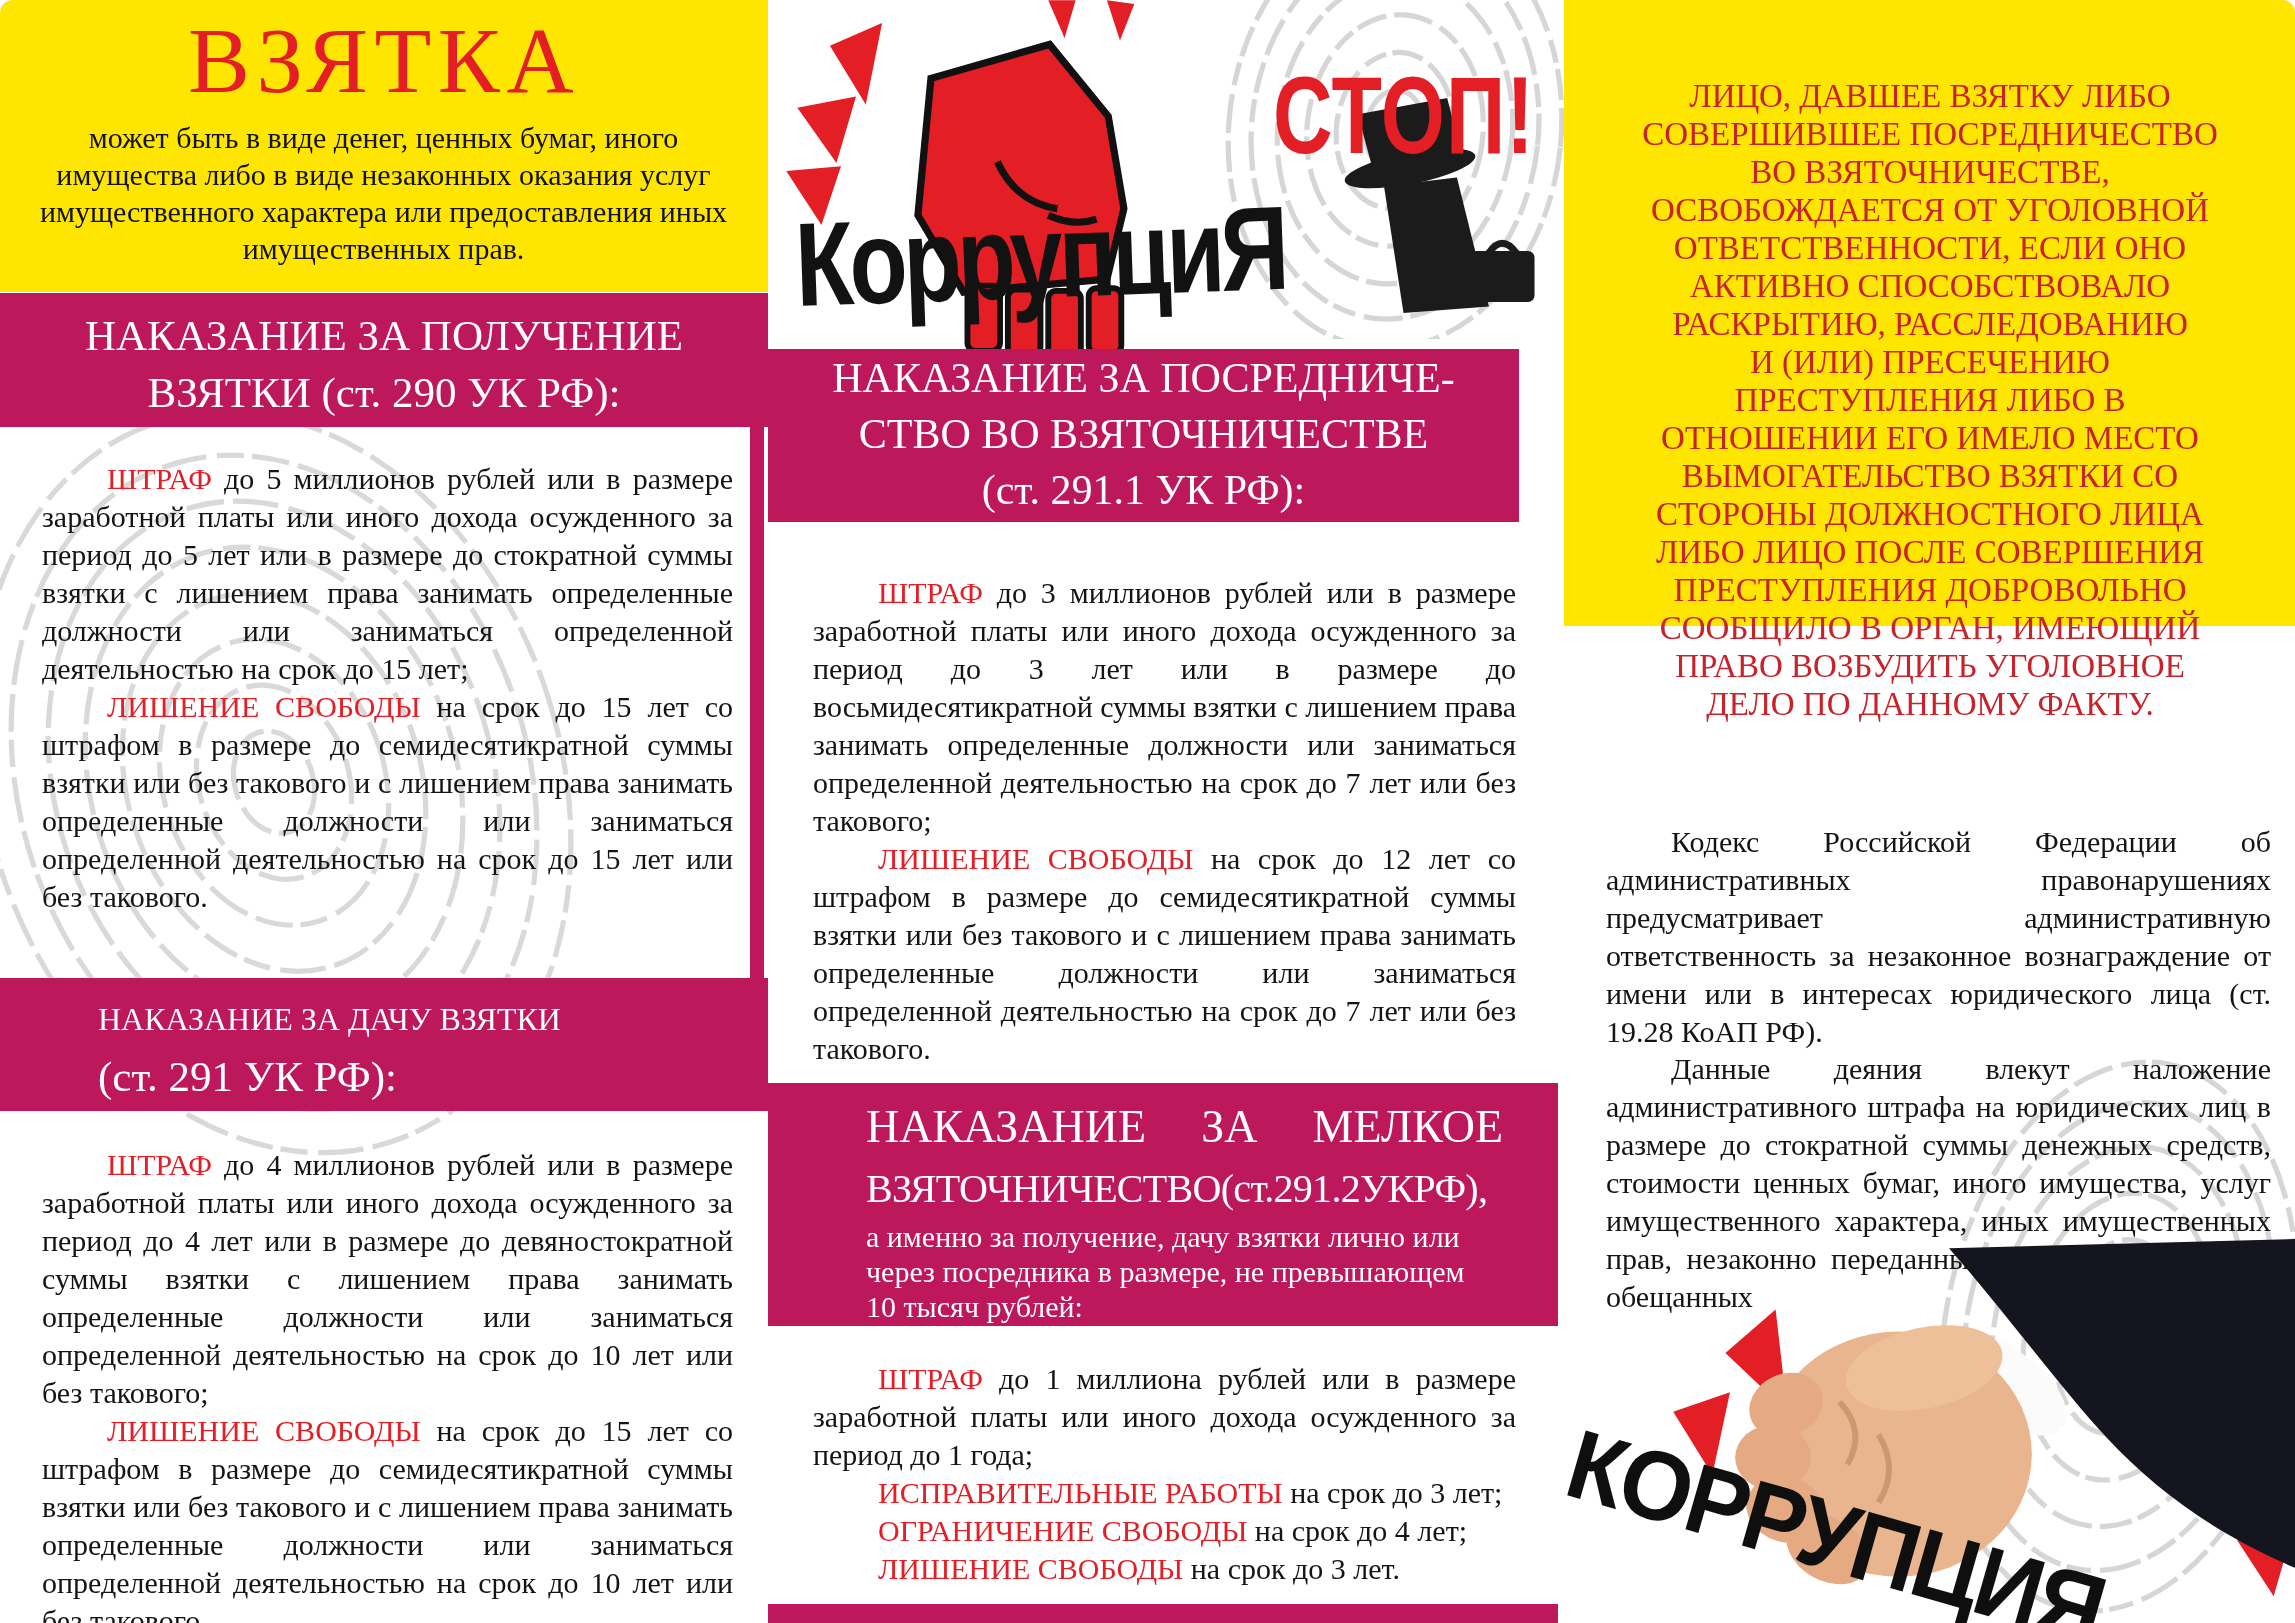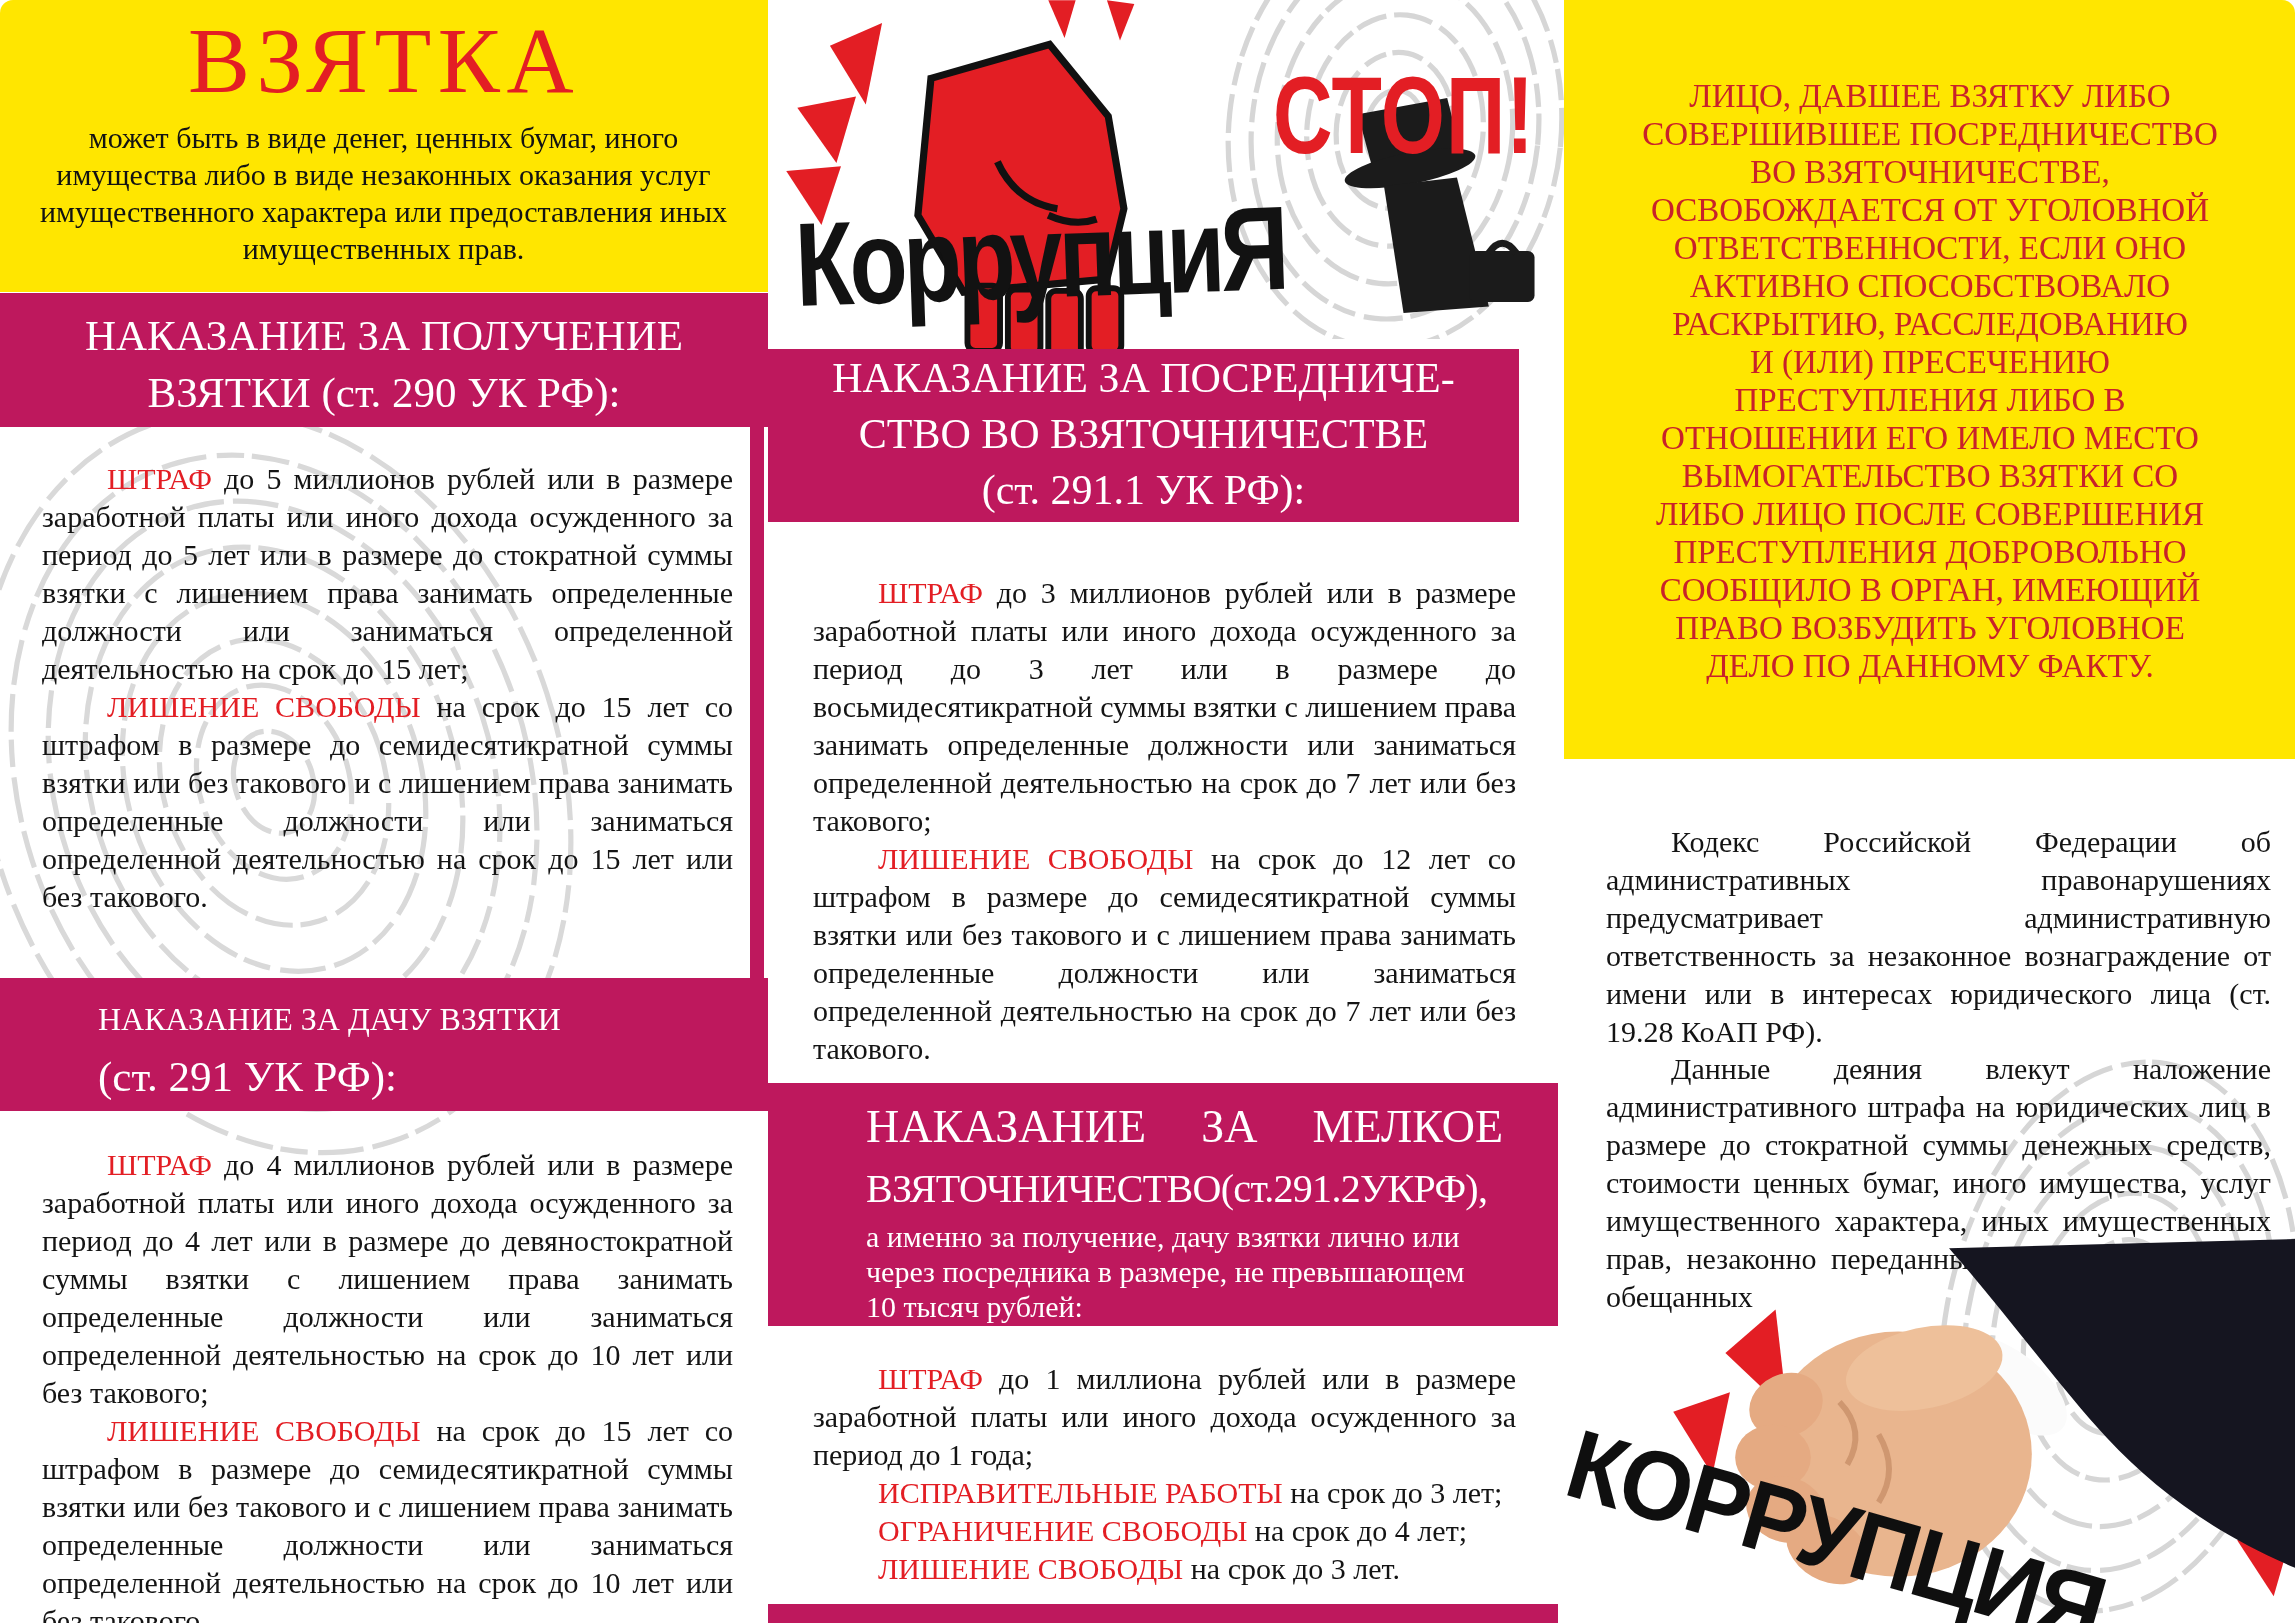--- a/index.html
+++ b/index.html
@@ -143,33 +143,34 @@
 
   <div class="abs body-col" style="left:813px;top:1360px;width:703px;z-index:2;">
     <p><span class="lead">ШТРАФ</span><span> до 1 миллиона рублей или в размере заработной платы или иного дохода осужденного за период до 1 года;</span></p>
     <p><span class="lead">ИСПРАВИТЕЛЬНЫЕ РАБОТЫ</span><span> на срок до 3 лет;</span></p>
     <p><span class="lead">ОГРАНИЧЕНИЕ СВОБОДЫ</span><span> на срок до 4 лет;</span></p>
     <p><span class="lead">ЛИШЕНИЕ СВОБОДЫ</span><span> на срок до 3 лет.</span></p>
   </div>
 
   <div class="abs red-block" style="left:768px;top:1604px;width:790px;height:19.6px;z-index:2;"></div>
 
-  <div class="abs yellow-block" style="left:1564px;top:0;width:732px;height:759px;z-index:2;">
+  <div class="abs yellow-block" style="left:1564px;top:0;width:732px;height:626px;z-index:2;">
     <div style="margin-top:77px;">
       <div class="notice-line serif">ЛИЦО, ДАВШЕЕ ВЗЯТКУ ЛИБО</div>
       <div class="notice-line serif">СОВЕРШИВШЕЕ ПОСРЕДНИЧЕСТВО</div>
       <div class="notice-line serif">ВО ВЗЯТОЧНИЧЕСТВЕ,</div>
       <div class="notice-line serif">ОСВОБОЖДАЕТСЯ ОТ УГОЛОВНОЙ</div>
       <div class="notice-line serif">ОТВЕТСТВЕННОСТИ, ЕСЛИ ОНО</div>
       <div class="notice-line serif">АКТИВНО СПОСОБСТВОВАЛО</div>
       <div class="notice-line serif">РАСКРЫТИЮ, РАССЛЕДОВАНИЮ</div>
       <div class="notice-line serif">И (ИЛИ) ПРЕСЕЧЕНИЮ</div>
       <div class="notice-line serif">ПРЕСТУПЛЕНИЯ ЛИБО В</div>
       <div class="notice-line serif">ОТНОШЕНИИ ЕГО ИМЕЛО МЕСТО</div>
       <div class="notice-line serif">ВЫМОГАТЕЛЬСТВО ВЗЯТКИ СО</div>
+      <div class="notice-line serif">СТОРОНЫ ДОЛЖНОСТНОГО ЛИЦА</div>
       <div class="notice-line serif">ЛИБО ЛИЦО ПОСЛЕ СОВЕРШЕНИЯ</div>
       <div class="notice-line serif">ПРЕСТУПЛЕНИЯ ДОБРОВОЛЬНО</div>
       <div class="notice-line serif">СООБЩИЛО В ОРГАН, ИМЕЮЩИЙ</div>
       <div class="notice-line serif">ПРАВО ВОЗБУДИТЬ УГОЛОВНОЕ</div>
       <div class="notice-line serif">ДЕЛО ПО ДАННОМУ ФАКТУ.</div>
     </div>
   </div>
 
   <div class="abs body-col" style="left:1606px;top:823px;width:665px;z-index:2;">
     <p>Кодекс Российской Федерации об административных правонарушениях предусматривает административную ответственность за незаконное вознаграждение от имени или в интересах юридического лица (ст. 19.28 КоАП РФ).</p>

